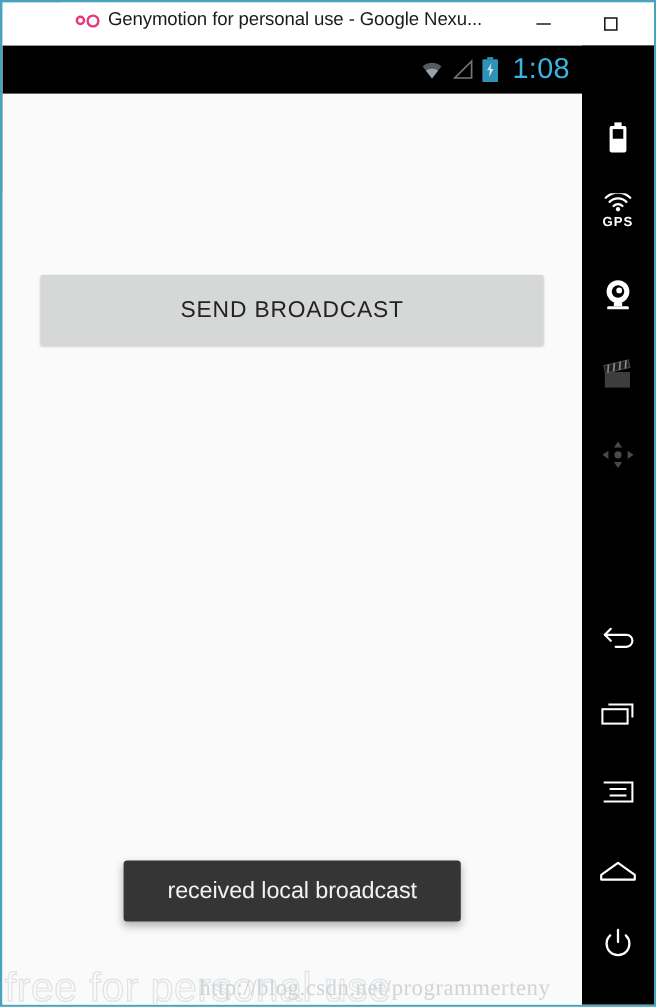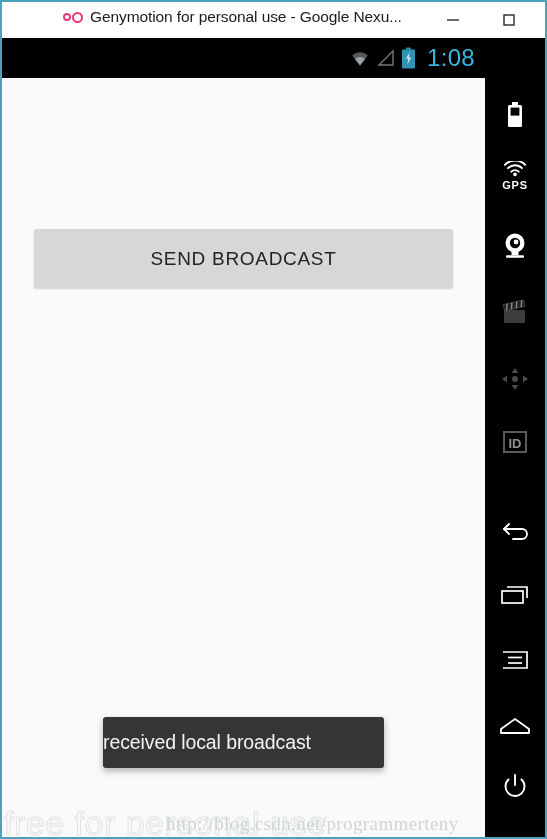--- a/index.html
+++ b/index.html
@@ -168,21 +168,21 @@
   #toast {
     position: absolute;
     left: 101px;
     top: 557px;
     width: 281px;
     height: 51px;
     background: #353535;
     border-radius: 3px;
     display: flex;
     align-items: center;
-    justify-content: flex-start;
+    justify-content: center;
     box-shadow: 0 3px 7px rgba(0,0,0,0.30);
   }
   #toast-text {
     color: #f2f2f2;
     font-size: 19.5px;
     letter-spacing: -0.1px;
   }
 
   
   #genymotion-watermark {
@@ -363,26 +363,20 @@
       <div class="tool-btn" style="top:306px">
         <svg width="30" height="26" viewBox="0 0 30 26">
           <circle cx="15" cy="13" r="3" fill="#4a4a4a"></circle>
           <path d="M15 2 L18.4 7 L11.6 7 Z" fill="#4a4a4a"></path>
           <path d="M15 24 L18.4 19 L11.6 19 Z" fill="#4a4a4a"></path>
           <path d="M2 13 L7 9.6 L7 16.4 Z" fill="#4a4a4a"></path>
           <path d="M28 13 L23 9.6 L23 16.4 Z" fill="#4a4a4a"></path>
         </svg>
       </div>
 
-      <div class="tool-btn" style="top:371px">
-        <svg width="30" height="30" viewBox="0 0 30 30">
-          <rect x="4" y="5" width="22" height="20" fill="none" stroke="#5a5a5a" stroke-width="2"></rect>
-          <text x="15" y="20.5" text-anchor="middle" font-family="Liberation Sans, sans-serif" font-size="13" font-weight="bold" fill="#8e8e8e">ID</text>
-        </svg>
-      </div>
 
       <div class="tool-btn" style="top:457px">
         <svg width="34" height="22" viewBox="0 0 34 22">
           <path d="M6 8 L11 3 M6 8 L11 13" fill="none" stroke="#ffffff" stroke-width="1.8" stroke-linecap="round"></path>
           <path d="M6 8 L24 8 A5 5 0 0 1 24 18 L15 18" fill="none" stroke="#ffffff" stroke-width="1.8" stroke-linecap="round" stroke-linejoin="round"></path>
         </svg>
       </div>
 
       <div class="tool-btn" style="top:521px">
         <svg width="32" height="24" viewBox="0 0 32 24">

